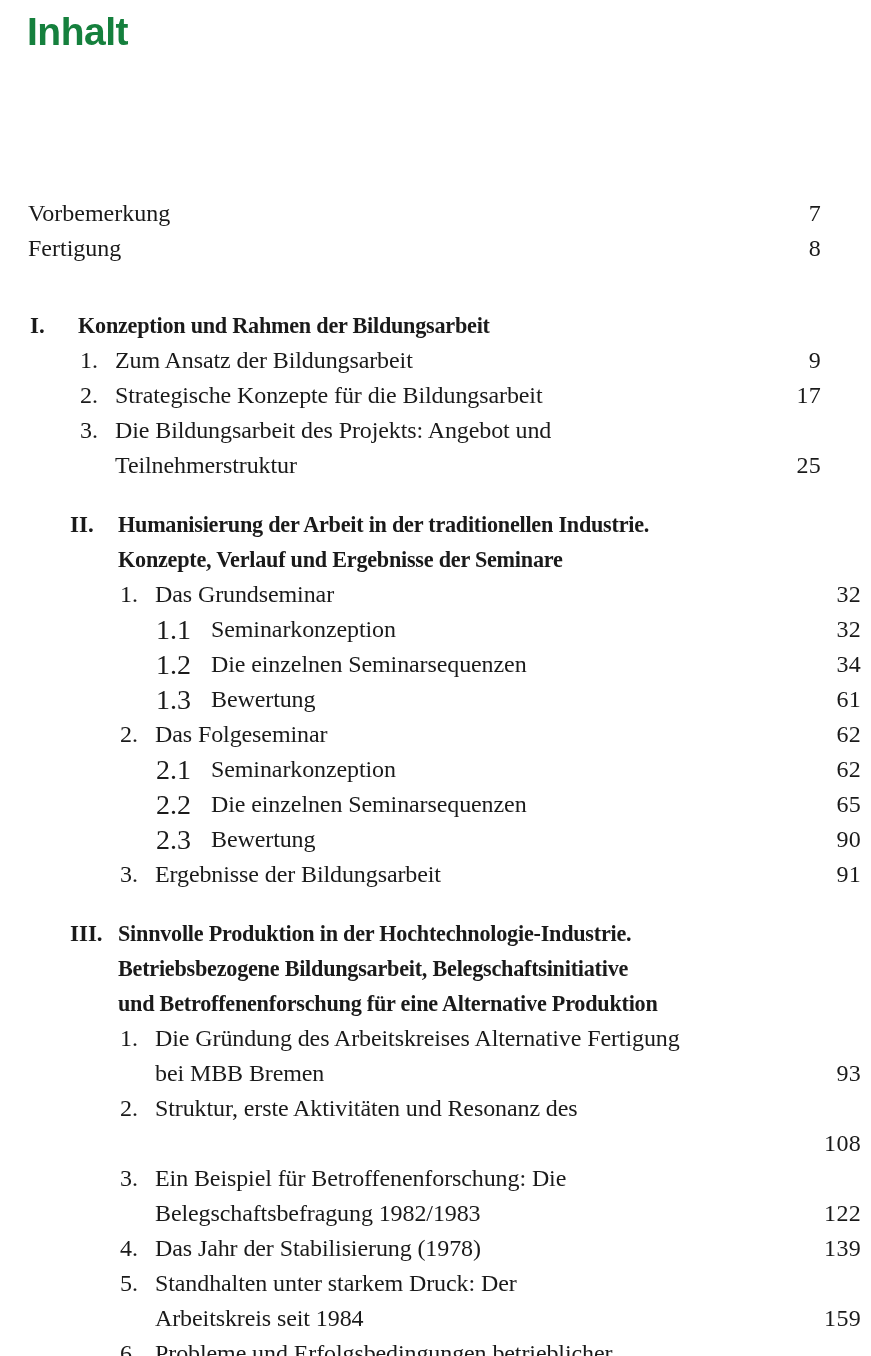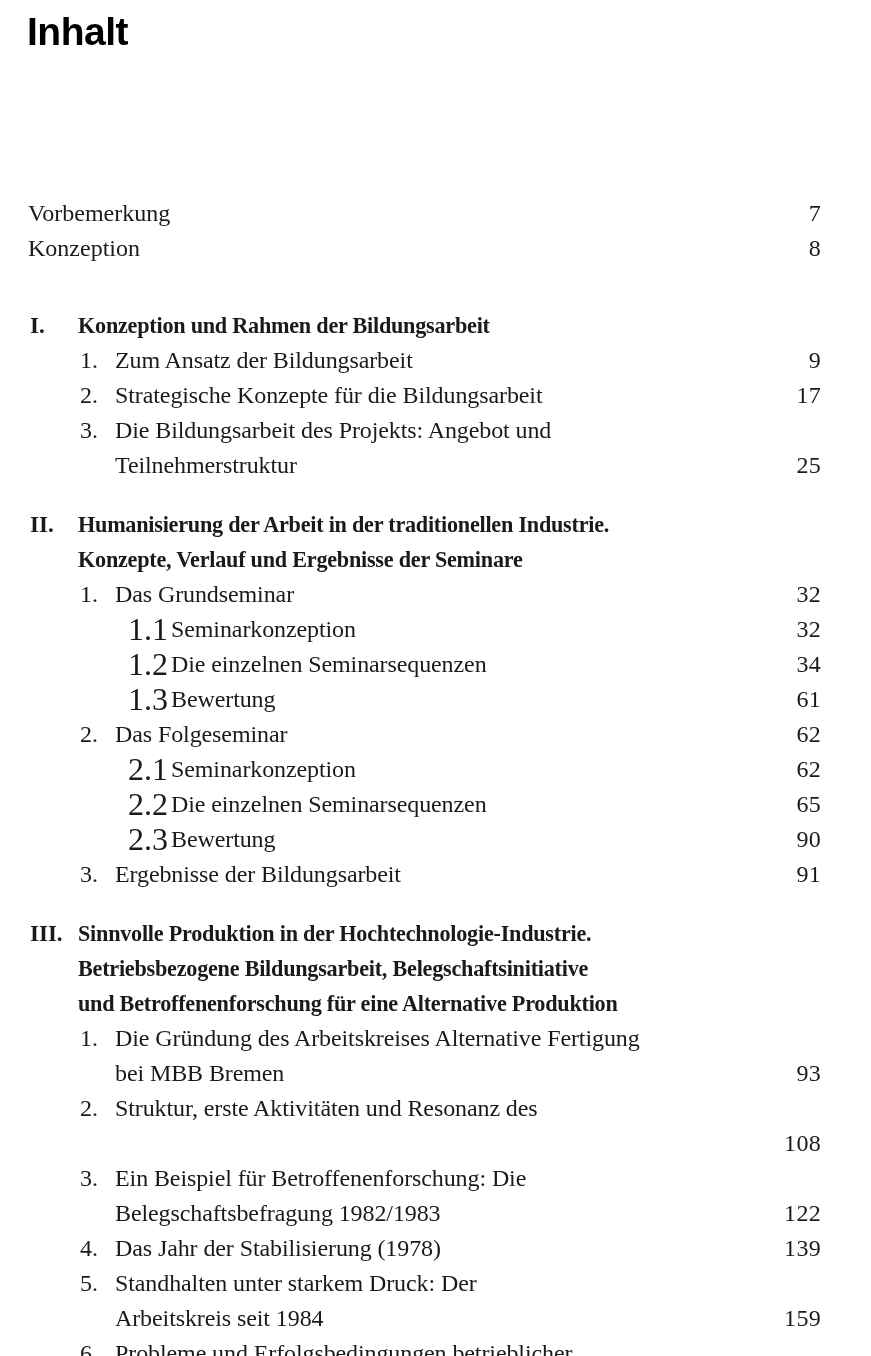--- a/index.html
+++ b/index.html
@@ -20,34 +20,34 @@
   
   #doc-title {
     position: absolute;
     left: 27px;
     top: 8px;
     font-family: "Liberation Sans", "DejaVu Sans", sans-serif;
     font-weight: bold;
     font-size: 39px;
     line-height: 48px;
     letter-spacing: -0.5px;
-    color: #000000;
+    color: #15803d;
   }
 
   
   #toc {
     position: absolute;
     left: 0;
     top: 196px;
     width: 871px;
   }
 
   .block { margin: 0; padding: 0; }
   .block.gap-front { margin-top: 42px; }
-  .block.gap-small { margin-top: 24px; }
+  .block.gap-small { margin-top: 24px; padding-left: 40px; }
 
   .row {
     position: relative;
     height: 35px;
     line-height: 35px;
     white-space: nowrap;
   }
 
   
   .front .label {
@@ -92,22 +92,22 @@
     letter-spacing: -0.1px;
     text-align: right;
   }
   .item .label.cont {
     left: 115px;
   }
 
   
   .subitem .num {
     position: absolute;
-    left: 128px;
-    font-size: 32px;
+    left: 116px;
+    font-size: 28px;
   }
   .subitem .label {
     position: absolute;
     left: 171px;
     font-size: 24px;
     letter-spacing: -0.1px;
   }
 
   
   .page-no {
@@ -126,21 +126,21 @@
 
   <div id="doc-title">Inhalt</div>
 
   <div id="toc">
       <div class="block">
         <div class="row front">
           <span class="label">Vorbemerkung</span>
           <span class="page-no">7</span>
         </div>
         <div class="row front">
-          <span class="label">Konzeption</span>
+          <span class="label">Fertigung</span>
           <span class="page-no">8</span>
         </div>
       </div>
       <div class="block gap-front">
         <div class="row sec-head">
           <span class="numeral">I.</span>
           <span class="label">Konzeption und Rahmen der Bildungsarbeit</span>
         </div>
         <div class="row item">
           <span class="num">1.</span>

